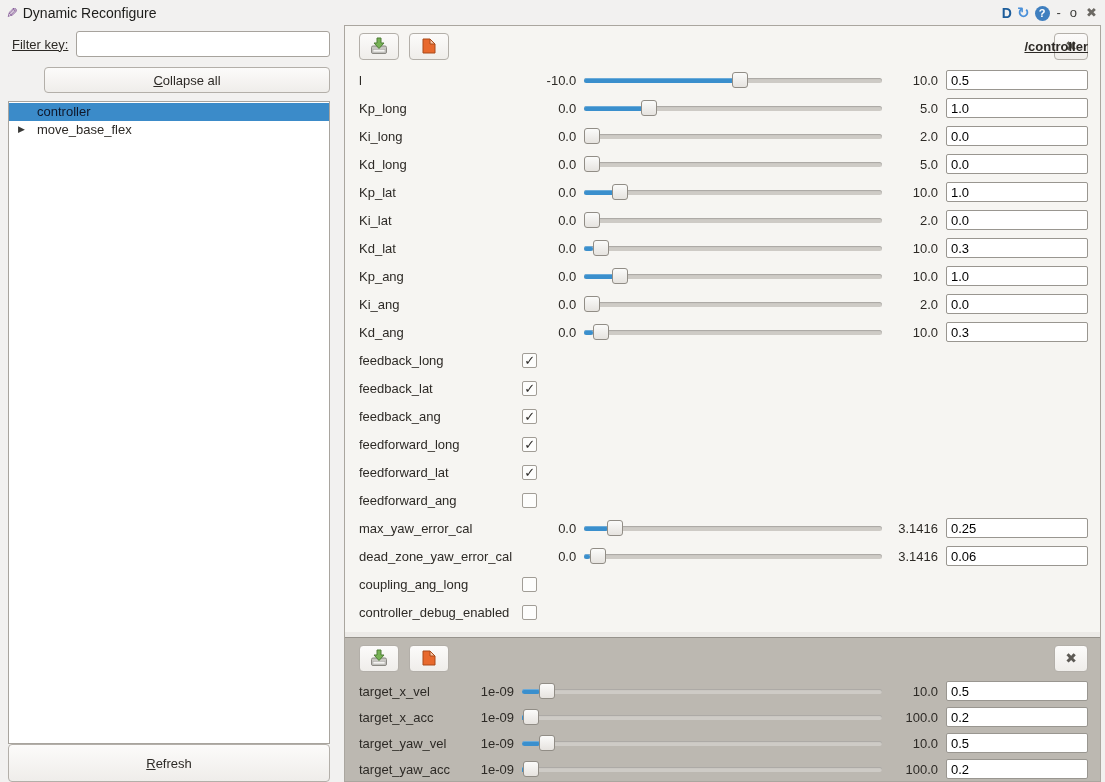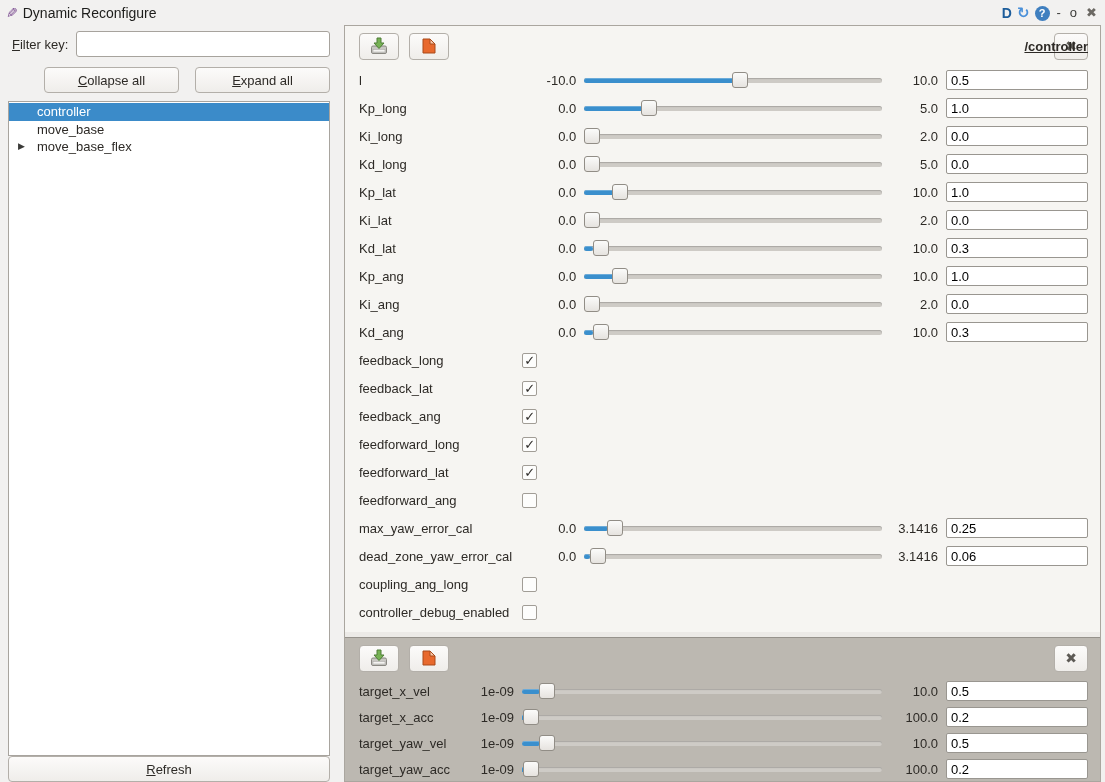--- a/index.html
+++ b/index.html
@@ -20,37 +20,37 @@
   .tb-help { width:15px; height:15px; border-radius:50%; background:#3f7fbf; color:#fff;
              font-size:11px; font-weight:bold; line-height:15px; }
   .tb-min,.tb-max { color:#3a3a38; font-size:13px; padding:0 2px; }
   .tb-close { color:#6b6863; font-weight:bold; font-size:13px; padding-left:2px; }
 
   .content { display:flex; height:758px; }
 
   
   .left-panel { width:338px; padding:6px 8px 0 8px; display:flex; flex-direction:column; flex:none; }
   .filter-row { display:flex; align-items:center; gap:8px; height:28px; }
-  .filter-row label { padding-left:4px; }
+  .filter-row label { padding-left:4px;text-decoration:underline; }
   .text-input {
     flex:1; height:26px; border:1px solid #a7a39d; border-radius:3px; background:#fff;
     padding:0 6px; font:inherit; outline:none;
   }
   .btn-row { display:flex; gap:16px; margin-top:9px;padding-left:36px; }
   .btn {
     background:linear-gradient(#fcfbfa,#efedea); border:1px solid #b3afa9; border-radius:4px;
     color:#2d2a26; font:inherit; height:26px; cursor:default;
   }
   .btn-row .btn { flex:1; }
   u { text-decoration:underline; }
   .tree { margin-top:8px; flex:1; background:#fff; border:1px solid #a8a49e; overflow:hidden; padding-top:1px; }
   .tree-item { height:17.5px; line-height:17.5px; padding-left:28px; position:relative; white-space:nowrap; }
-  .tree-item.selected { background:#3b8bc9; color:#ffffff; }
+  .tree-item.selected { background:#3b8bc9; color:#0f172a; }
   .expander { position:absolute; left:9px; top:0; font-size:9px; color:#3a3a38; line-height:17.5px; }
-  .refresh-btn { height:26px; }
+  .refresh-btn { height:38px; }
 
   
   .right-panel { flex:1; margin:1px 4px 0 6px; border:1px solid #aaa69f; background:#eceae7; overflow:hidden; }
   .group { padding:4px 12px 6px 14px; }
   .group-light { background:#f6f5f2; }
   .group-gray  { background:#bcb8b1; margin-top:5px; border-top:1px solid #96928c; }
   .ghead { position:relative; display:flex; align-items:center; height:32px; margin-bottom:4px; }
   .gtitle { position:absolute; left:0; right:0; text-align:right; font-weight:bold;
             font-size:13px; text-decoration:underline; pointer-events:none; }
   .hbtn { width:40px; height:27px; display:flex; align-items:center; justify-content:center; margin-right:10px; }
@@ -93,25 +93,23 @@
 </div>
 
 <div class="content">
   <div class="left-panel">
     <div class="filter-row">
       <label><u>F</u>ilter key:</label>
       <input class="text-input" type="text" value="" style="">
     </div>
     <div class="btn-row">
       <button class="btn"><u>C</u>ollapse all</button>
-      <button class="btn"><u>E</u>xpand all</button>
     </div>
     <div class="tree">
         <div class="tree-item selected">controller</div>
-        <div class="tree-item">move_base</div>
         <div class="tree-item"><span class="expander">▶</span>move_base_flex</div>
       </div>
     <button class="btn refresh-btn"><u>R</u>efresh</button>
   </div>
 
   <div class="right-panel">
     <div id="groups-container">
   <div class="group group-light">
     <div class="ghead">
       <button class="btn hbtn">

